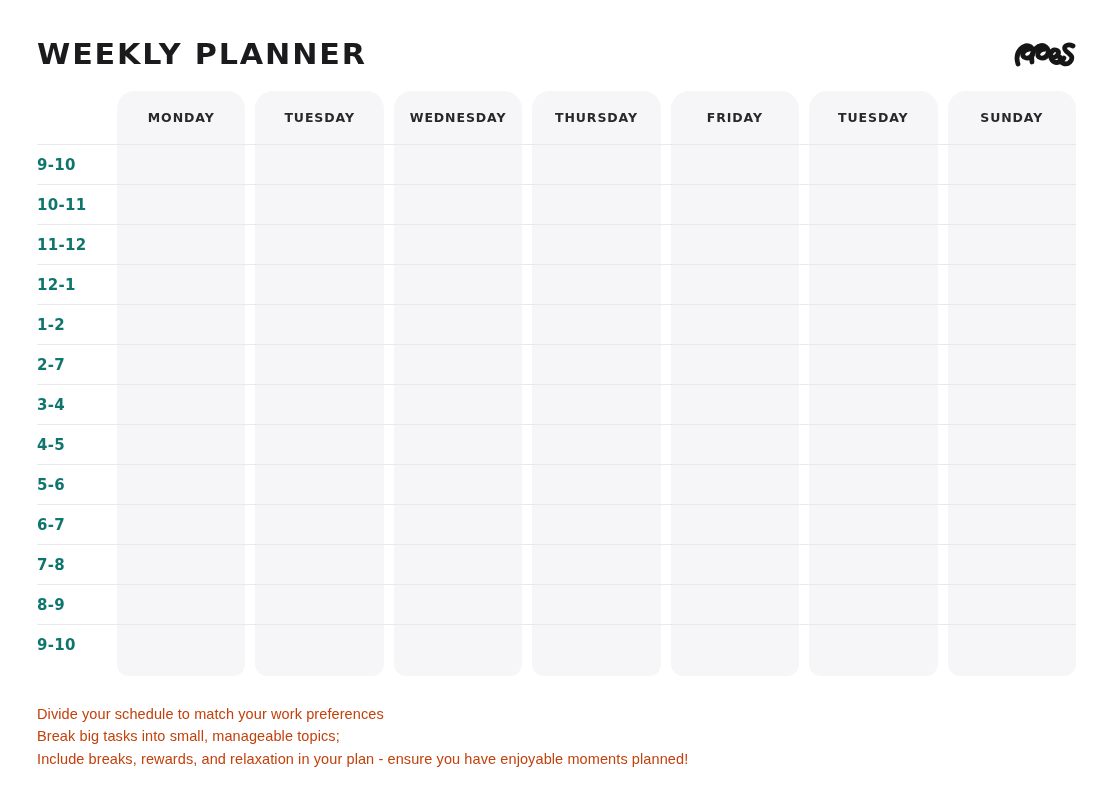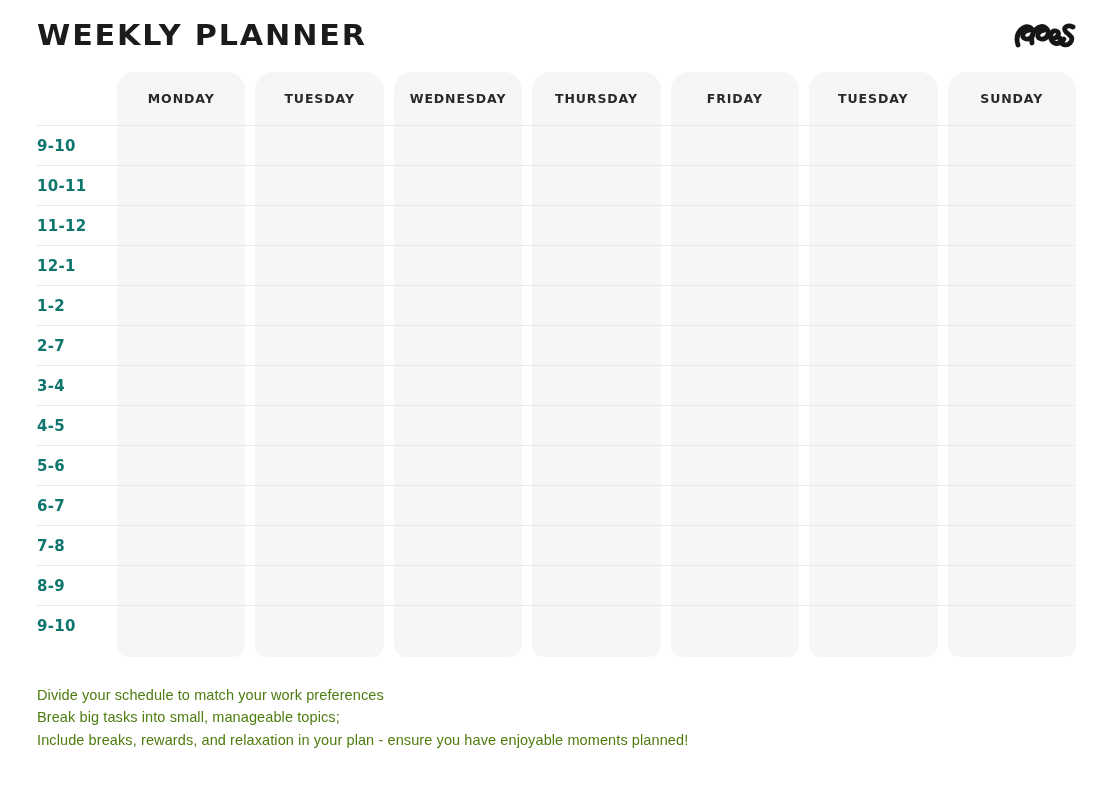--- a/index.html
+++ b/index.html
@@ -1,21 +1,21 @@
 <!DOCTYPE html>
 <html><head>
 <meta charset="utf-8">
 <style>
   html,body{margin:0;padding:0;}
   body{
     width:1117px;height:788px;background:#ffffff;overflow:hidden;
     font-family:"Liberation Sans",sans-serif;
     -webkit-font-smoothing:antialiased;
   }
-  .page{padding:15px 41px 0 37px;}
+  .page{padding:34px 41px 0 37px;}
 
   
   .topbar{display:flex;justify-content:space-between;align-items:center;height:40px;margin-bottom:17px;}
   .title{
     font-family:"DejaVu Sans",sans-serif;
     font-size:29px;font-weight:800;letter-spacing:1.8px;color:#1b1b1d;
     transform:scaleX(1.04);transform-origin:left center;white-space:nowrap;
   }
   .logo{width:62px;height:36px;flex:0 0 auto;}
 
@@ -38,21 +38,21 @@
     font-size:12.5px;letter-spacing:0.9px;color:#29292b;
   }
   .row.body{height:40px;border-top:1px solid #e9e9ec;box-sizing:border-box;}
   .row.pad{height:12px;}
   .row.pad .cell{border-radius:0 0 18px 18px;}
 
   
   .footer{margin-top:27px;}
   .footer p{
     margin:0;line-height:22.4px;font-size:14.5px;
-    color:#4d7c0f;letter-spacing:0.1px;
+    color:#c2410c;letter-spacing:0.1px;
   }
 </style>
 </head>
 <body>
 
 <div class="page">
 
   <div class="topbar">
     <div class="title">WEEKLY PLANNER</div>
     <svg class="logo" viewBox="0 0 62 34" fill="none" stroke="#161616" stroke-width="4.8" stroke-linecap="round" stroke-linejoin="round">

